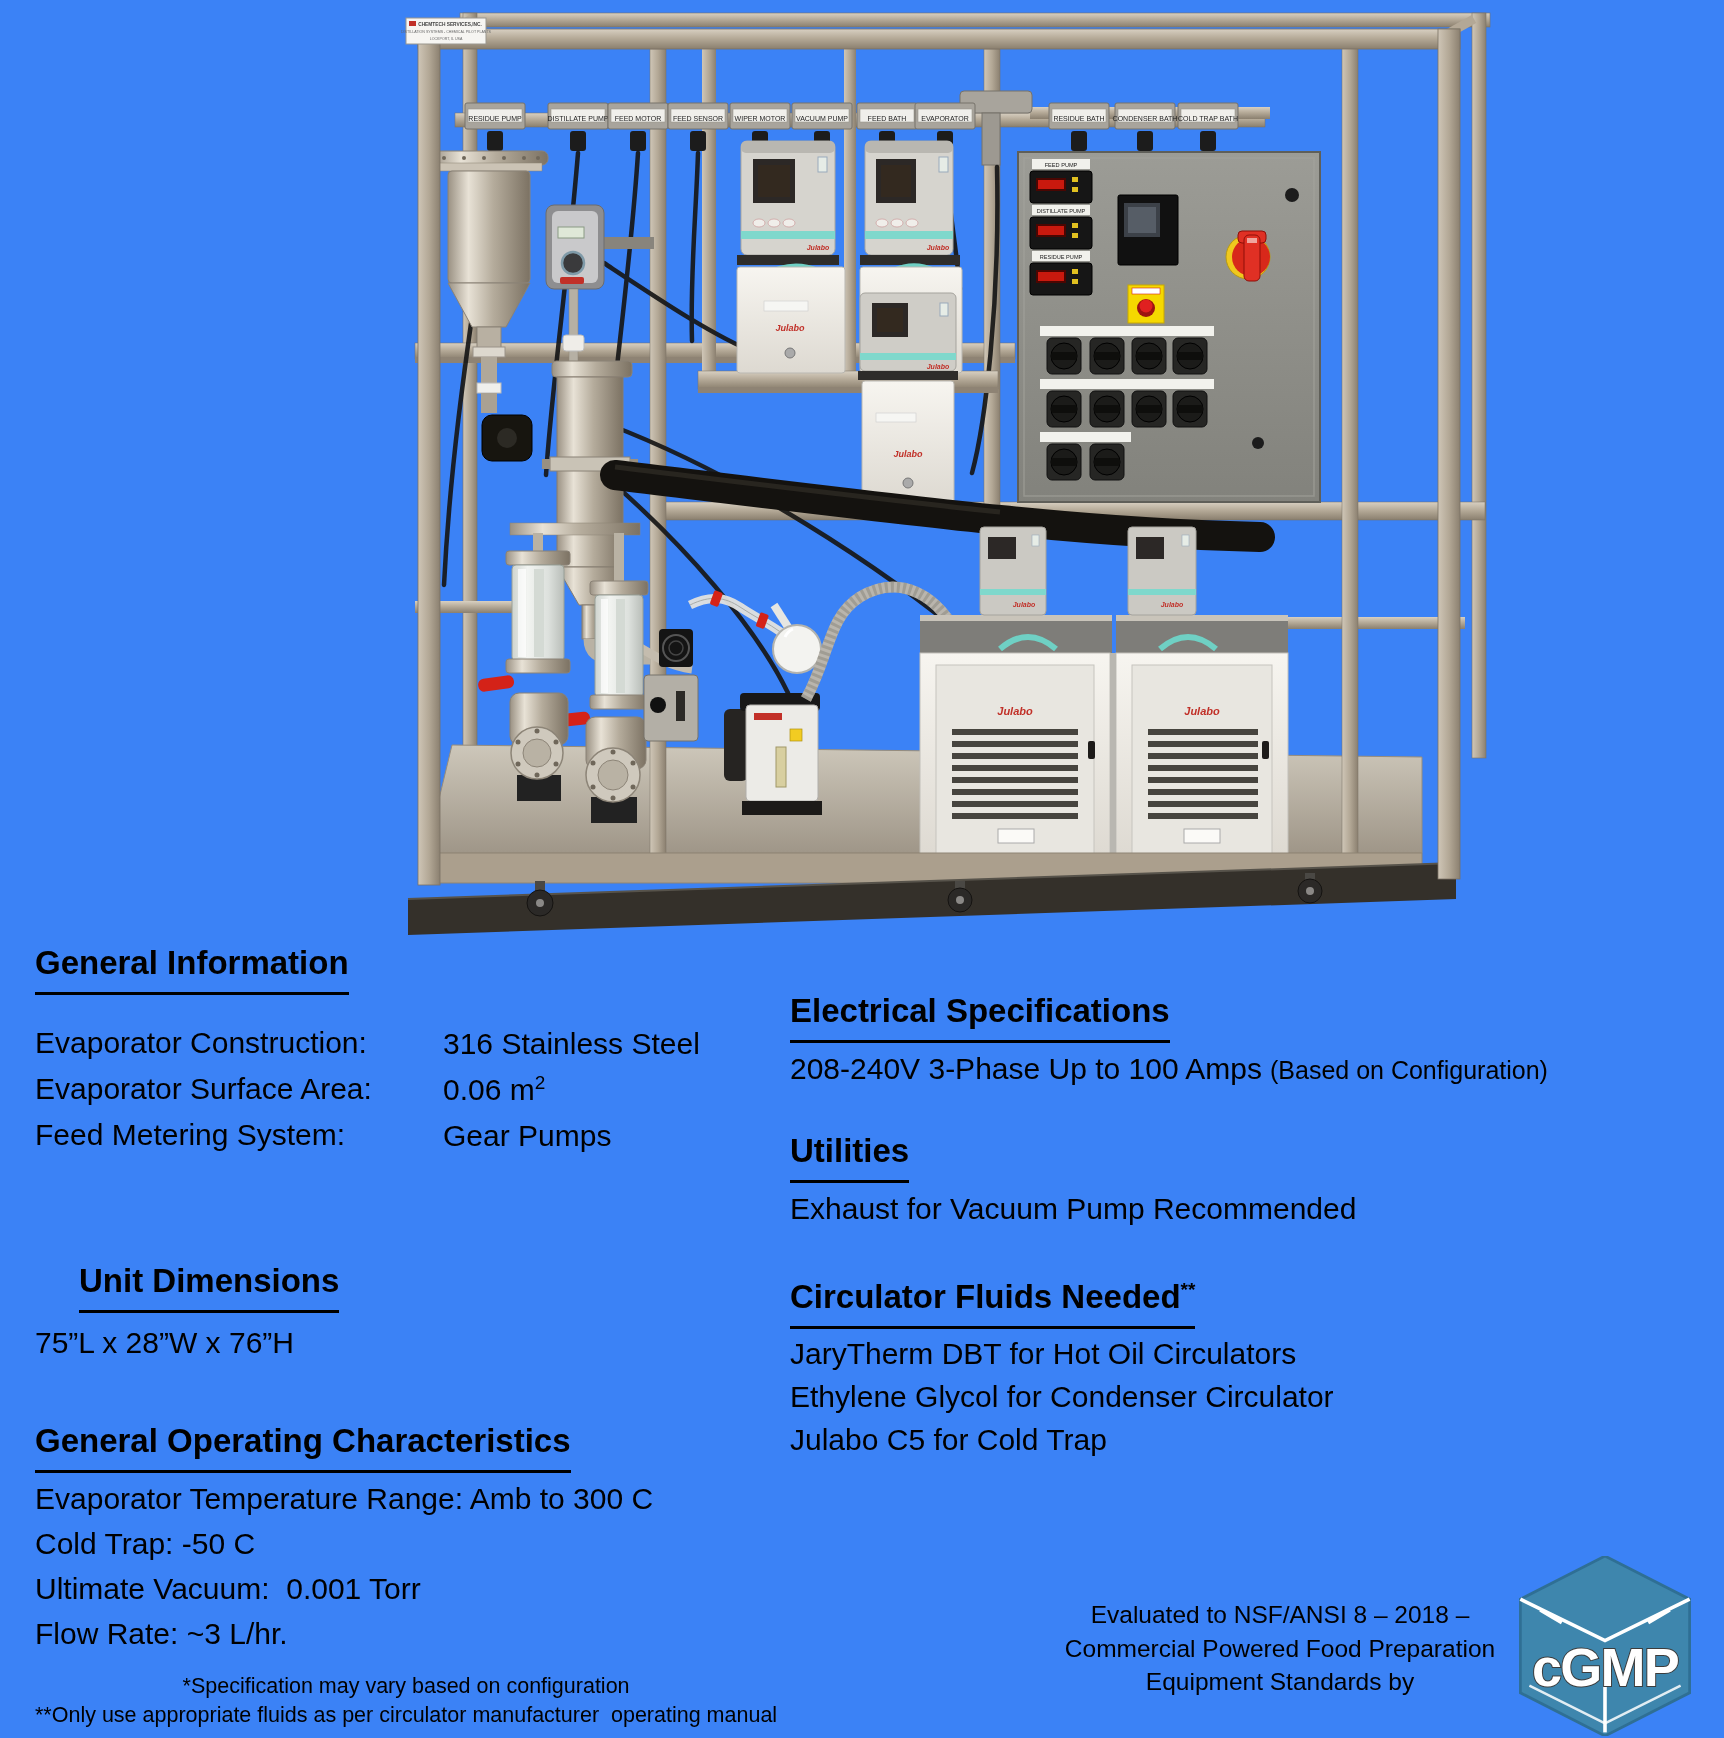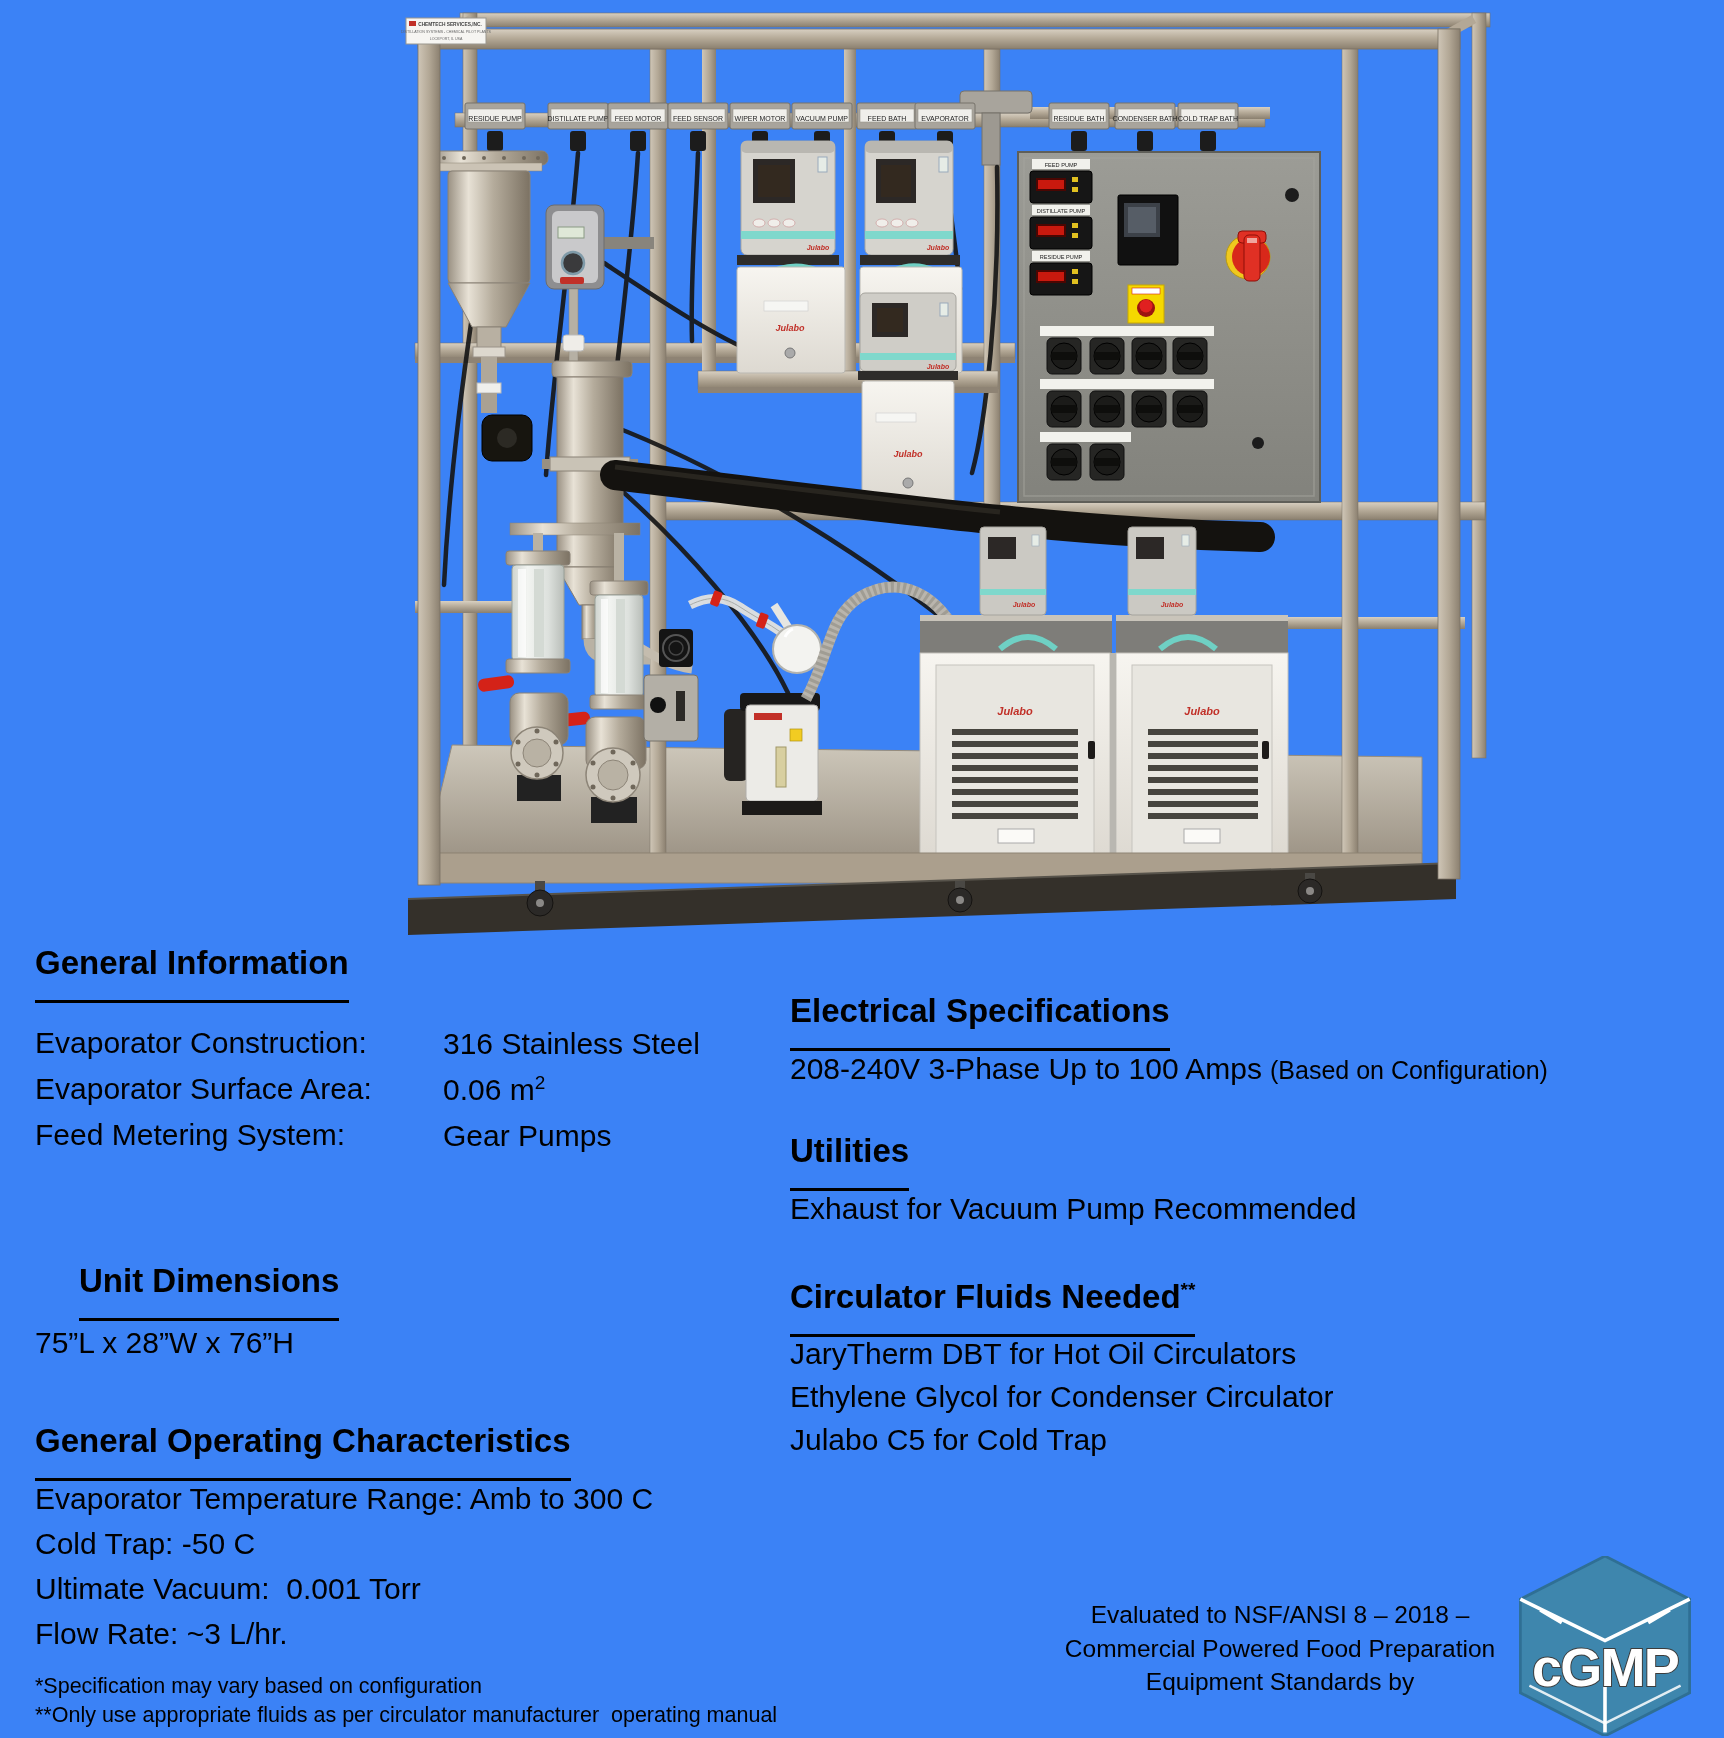--- a/index.html
+++ b/index.html
@@ -1,27 +1,27 @@
 <!DOCTYPE html>
 <html><head>
 <meta charset="utf-8">
 <style>
   html,body{margin:0;padding:0;background:#fff;}
   .page{position:relative;width:1724px;height:1738px;background:#3b82f6;overflow:hidden;
         font-family:"Liberation Sans",sans-serif;color:#000;}
   .abs{position:absolute;}
   .h2{font-size:33px;font-weight:700;line-height:1.15;white-space:nowrap;}
-  .h2 .u{display:inline-block;border-bottom:3.5px solid #000;padding-bottom:18px;}
+  .h2 .u{display:inline-block;border-bottom:3.5px solid #000;padding-bottom:10px;}
   .body30{font-size:30px;line-height:45px;white-space:nowrap;}
   .srow{display:flex;font-size:30px;height:46px;white-space:nowrap;}
   .srow .lbl{width:408px;flex:none;}
   .srow sup{font-size:19px;}
   .note{font-size:25px;margin-left:8px;}
   .mk{font-size:19px;}
-  .fnotes{font-size:21.5px;line-height:28.5px;white-space:nowrap;}
+  .fnotes{font-size:21.5px;line-height:28.5px;white-space:nowrap;text-align:center;}
   .cert{font-size:24.5px;line-height:33.5px;text-align:center;}
   
   text{font-family:"Liberation Sans",sans-serif;}
   .jl{font-size:7px;fill:#1c1c1c;text-anchor:middle;}
   .plate-t{font-size:4.8px;fill:#444;text-anchor:middle;font-weight:700;}
   .plate-s{font-size:3.6px;fill:#666;text-anchor:middle;}
   .pid-t{font-size:5.6px;fill:#222;text-anchor:middle;}
   .brand{font-size:9px;font-weight:700;font-style:italic;fill:#c13028;text-anchor:middle;}
   .brand-lg{font-size:11px;font-weight:700;font-style:italic;fill:#c13028;text-anchor:middle;}
   .brand-sm{font-size:7px;font-weight:700;font-style:italic;fill:#c13028;text-anchor:middle;}

